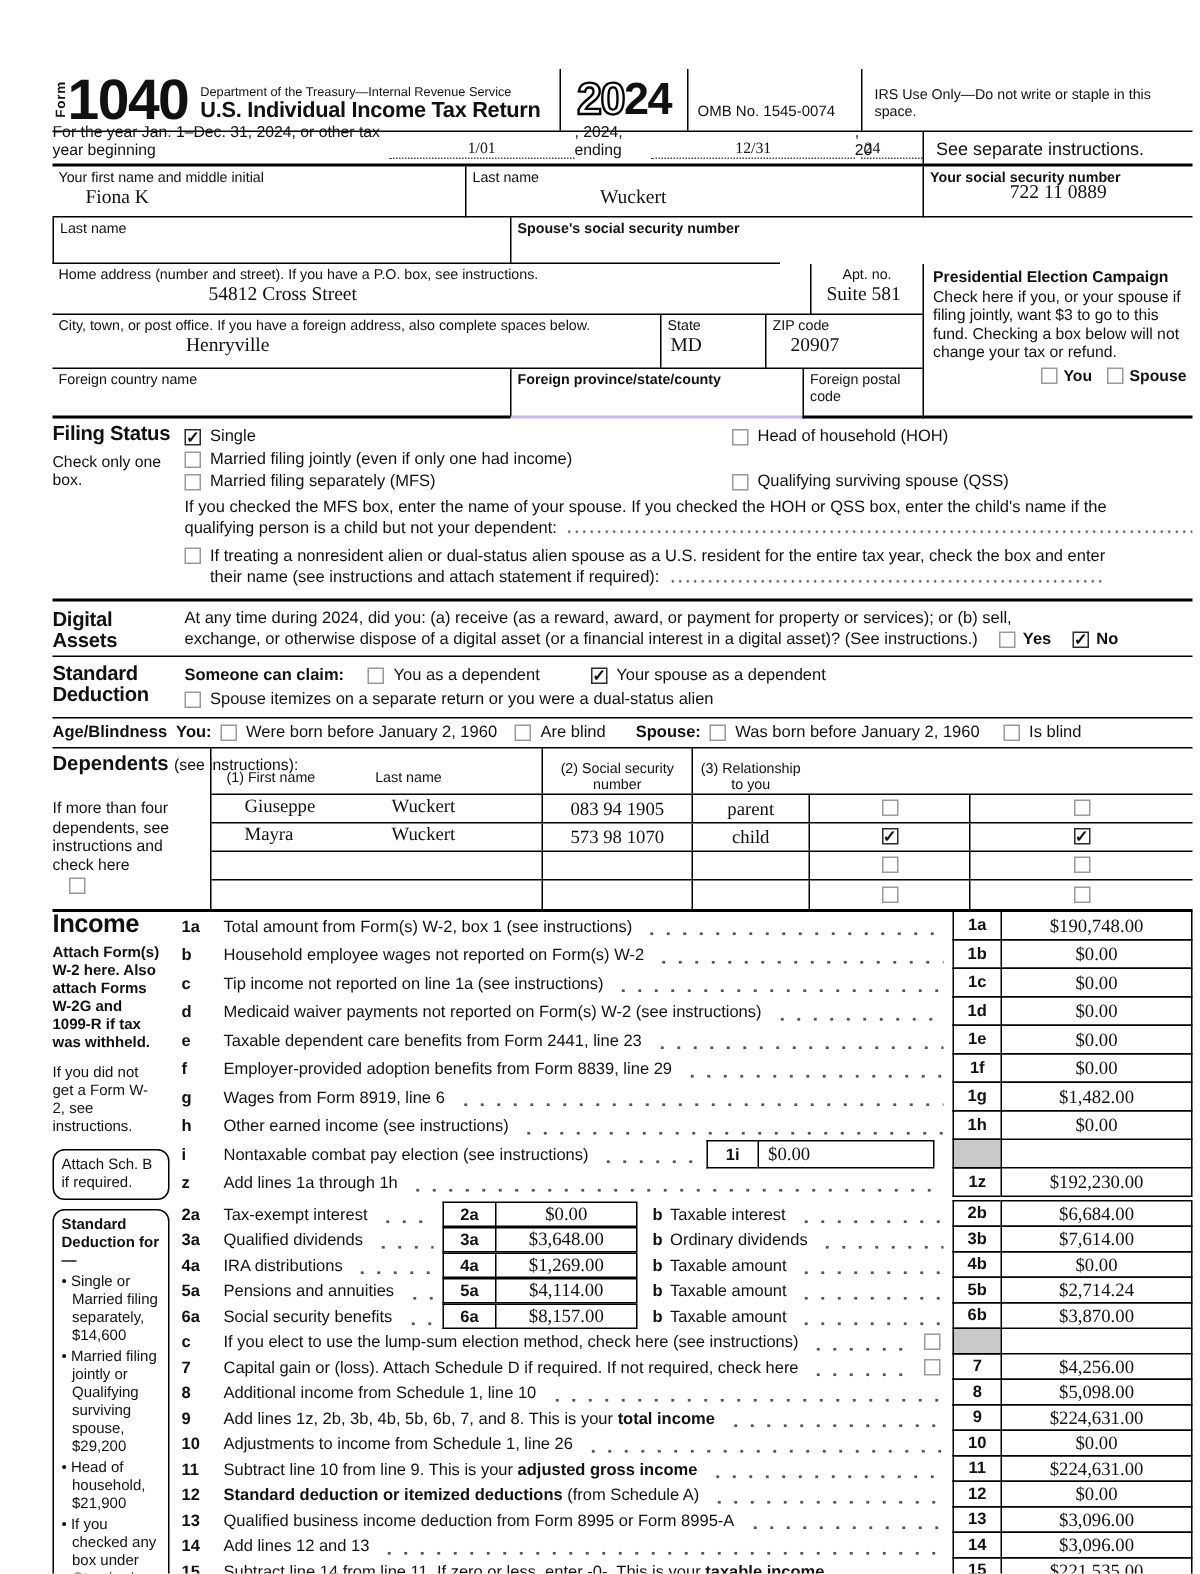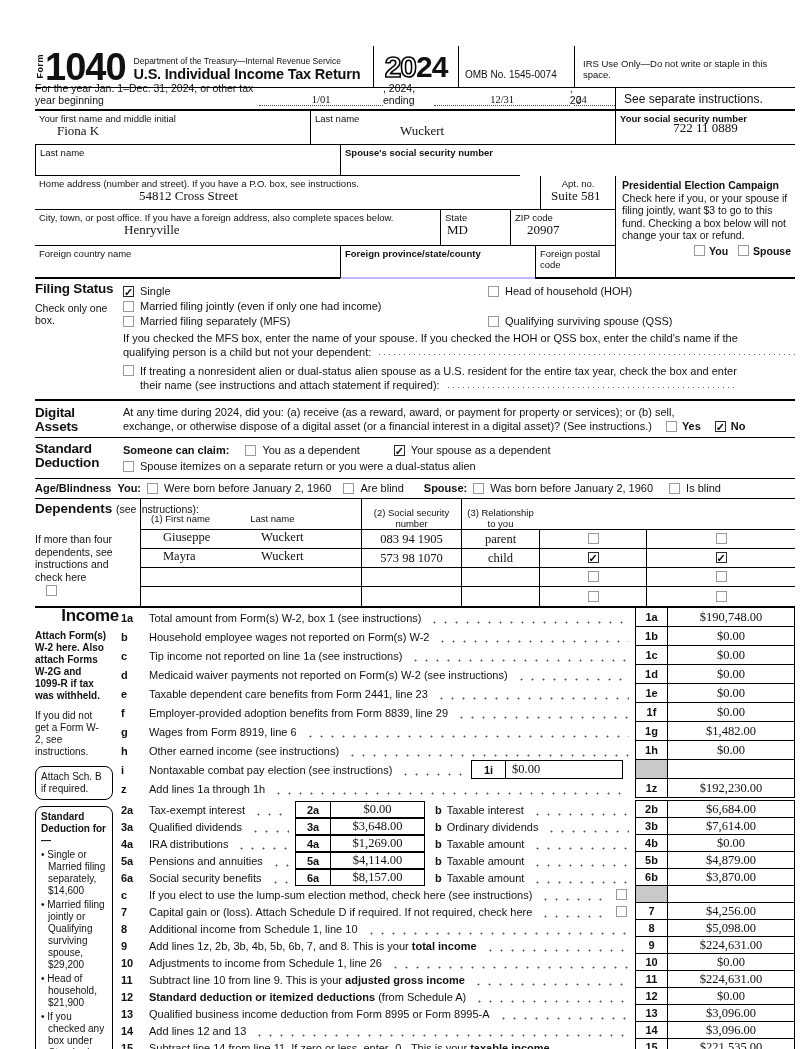--- a/index.html
+++ b/index.html
@@ -115,21 +115,21 @@
   .dep-drow { display:flex; border-bottom:1px solid #000; height:19px; font-size:12.5px; }
   .dep-drow:last-child { border-bottom:none; }
   .dep-drow .dep-names { display:flex; gap:0; }
   .dep-fn { width:110px; padding-left:22px; }
   .dep-ln { padding-left:10px; }
   .dep-cell-center { display:flex; align-items:center; justify-content:center; }
 
   
   .income-section { display:flex; border-bottom:2px solid #000; position:relative; }
   .inc-left { width:84px; flex:none; font-size:10px; line-height:12px; }
-  .inc-left h2 { font-size:17px; font-weight:bold; letter-spacing:-0.3px; margin:2px 0 8px 0;text-align:right; }
+  .inc-left h2 { font-size:17px; font-weight:bold; letter-spacing:-0.3px; margin:2px 0 8px 0; }
   .inc-note-b { font-weight:bold; margin-bottom:8px; width:72px; }
   .inc-note { width:72px; margin-bottom:8px; }
   .side-box { border:1px solid #000; border-radius:8px; padding:4px 4px 4px 5px; width:78px; margin:4px 0 6px 0; }
   .side-box .t { font-weight:bold; }
   .side-box ul { list-style:none; margin-top:2px; }
   .side-box li { padding-left:7px; text-indent:-7px; margin-bottom:2px; }
   .side-box li:before { content:"• "; }
   .inc-main { flex:1; }
 
   .irow { display:flex; align-items:center; height:19px; font-size:11px; }
@@ -619,21 +619,21 @@
             <span class="dots"></span>
           </span>
         <span class="albl">5a</span>
         <span class="aval">$4,114.00</span>
         <span class="bpart">
             <span class="bold" style="margin-right:5px;">b</span>
             <span class="lbl">Taxable amount</span>
             <span class="dots"></span>
           </span>
         <span class="amt-label">5b</span>
-        <span class="amt-val">$4,879.00</span>
+        <span class="amt-val">$2,714.24</span>
       </div>
       <div class="prow">
         <span class="no">6a</span>
         <span class="adesc">
             <span class="lbl">Social security benefits</span>
             <span class="dots"></span>
           </span>
         <span class="albl">6a</span>
         <span class="aval">$8,157.00</span>
         <span class="bpart">

